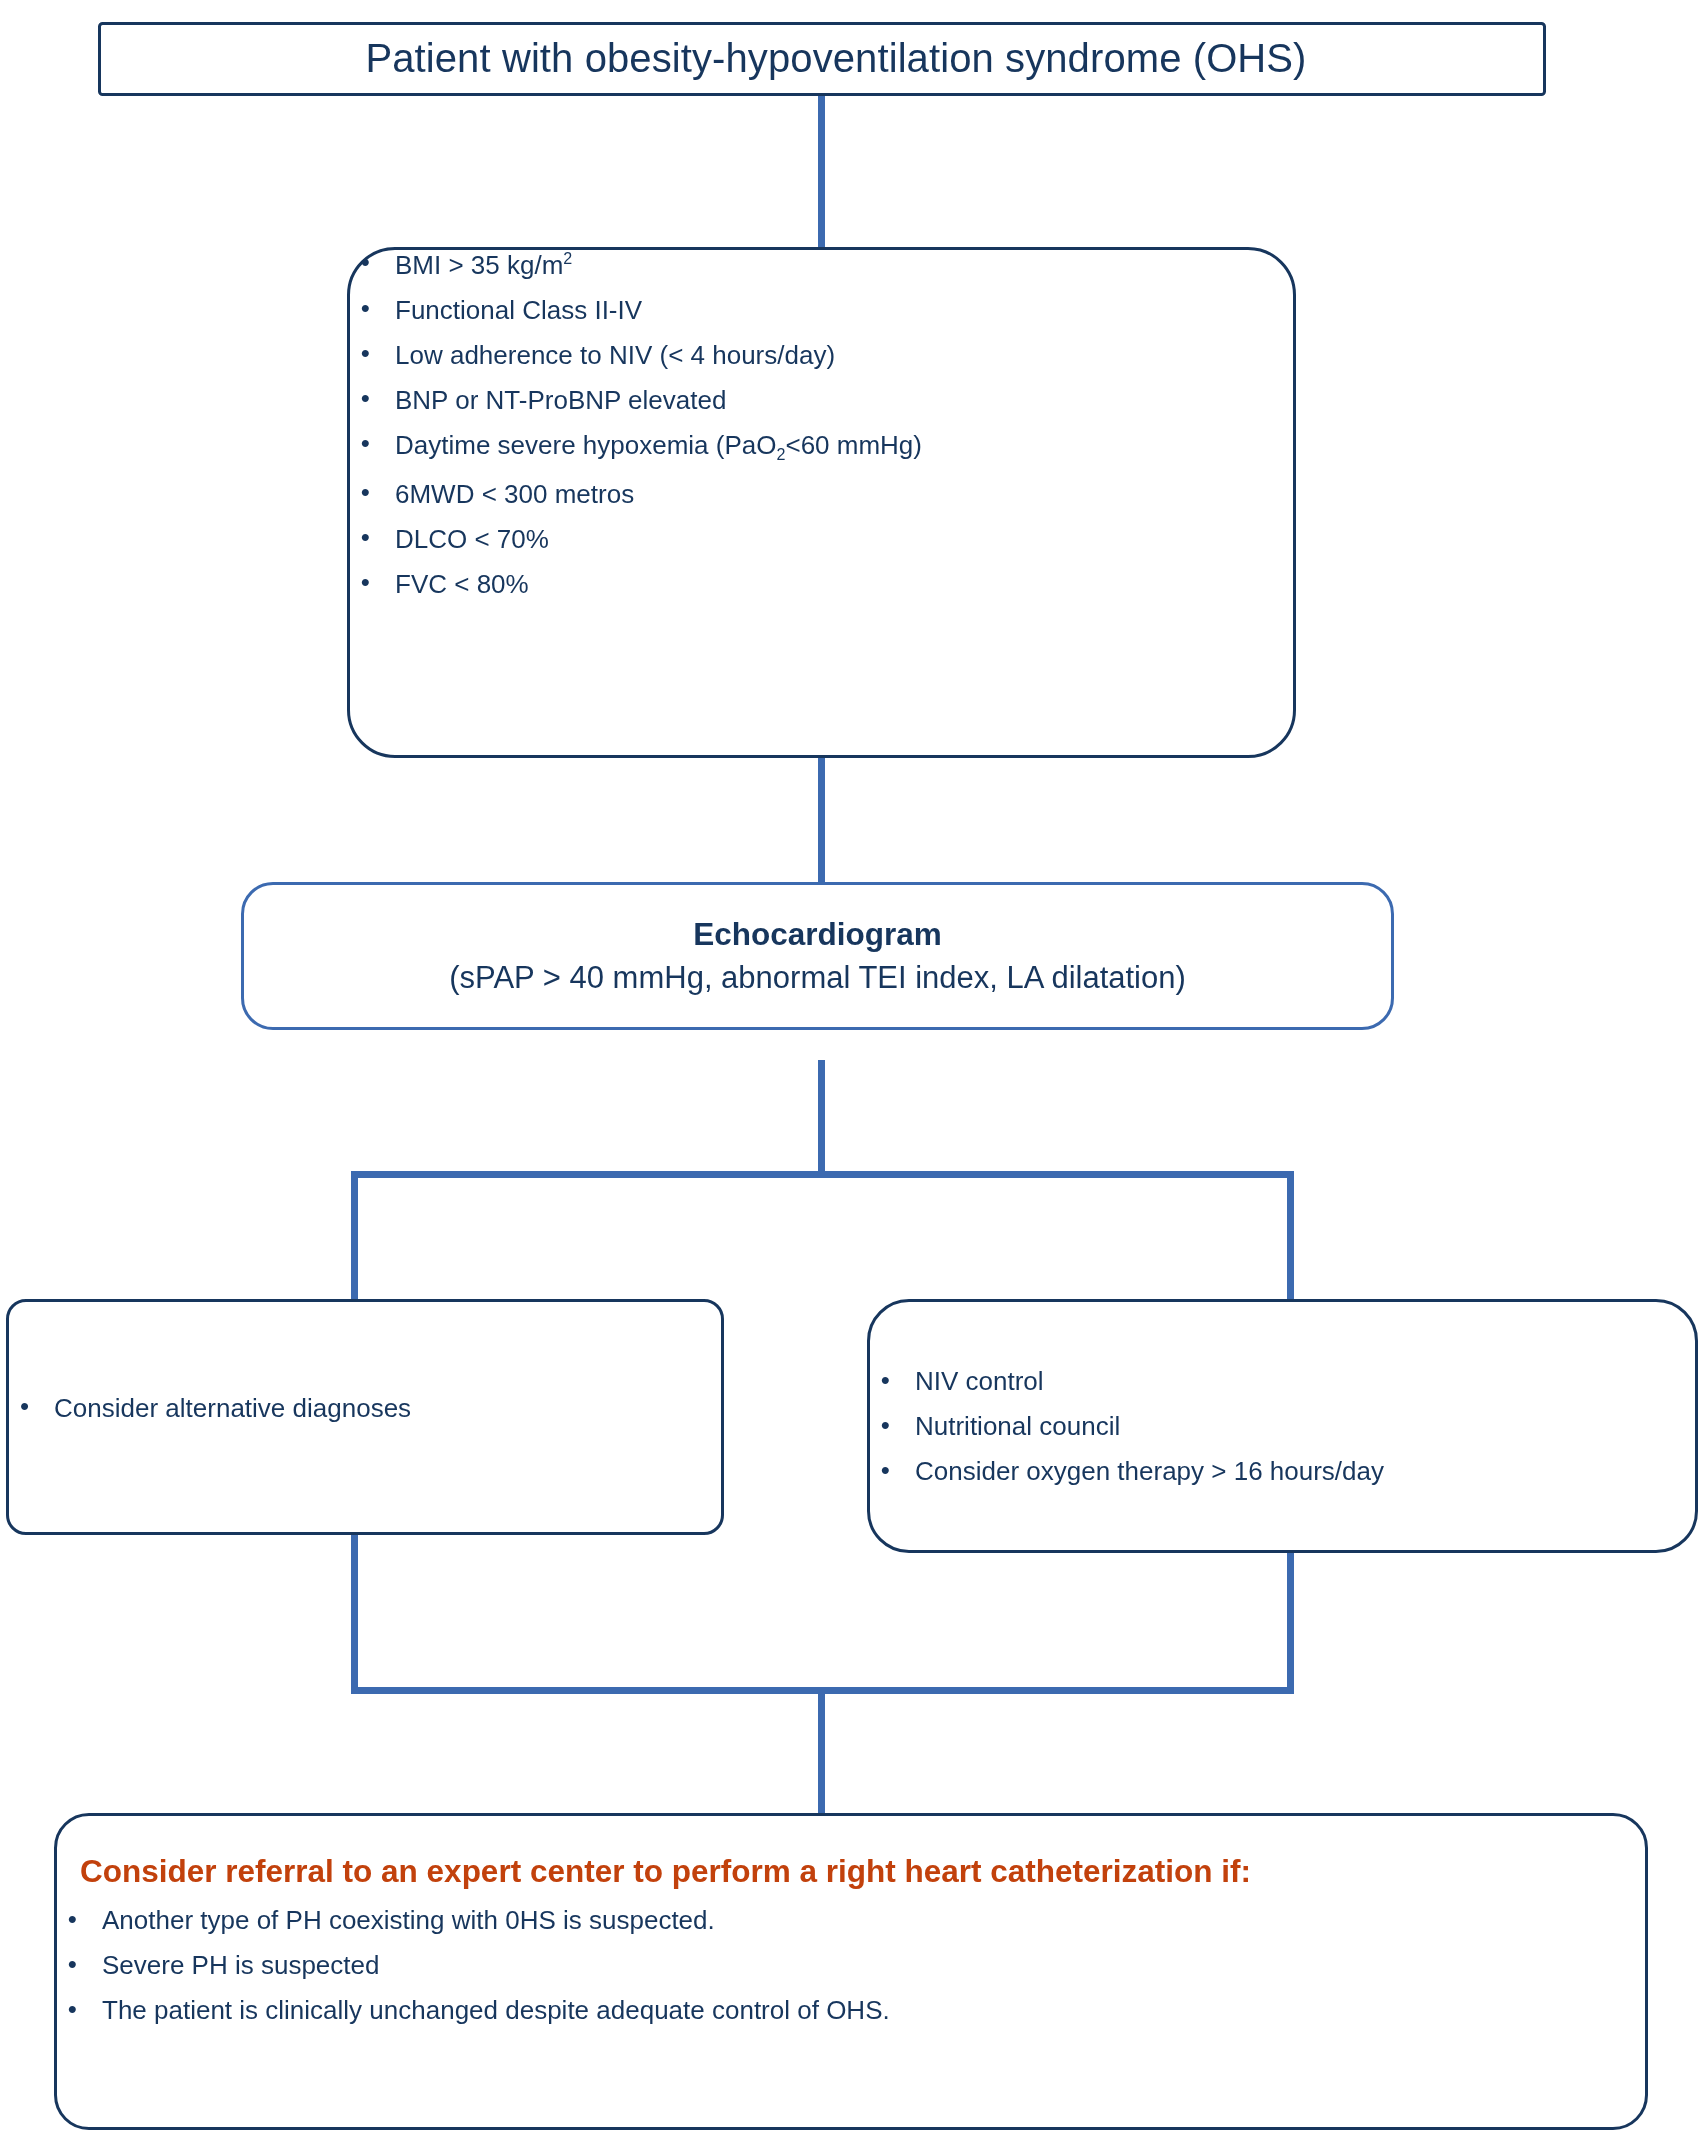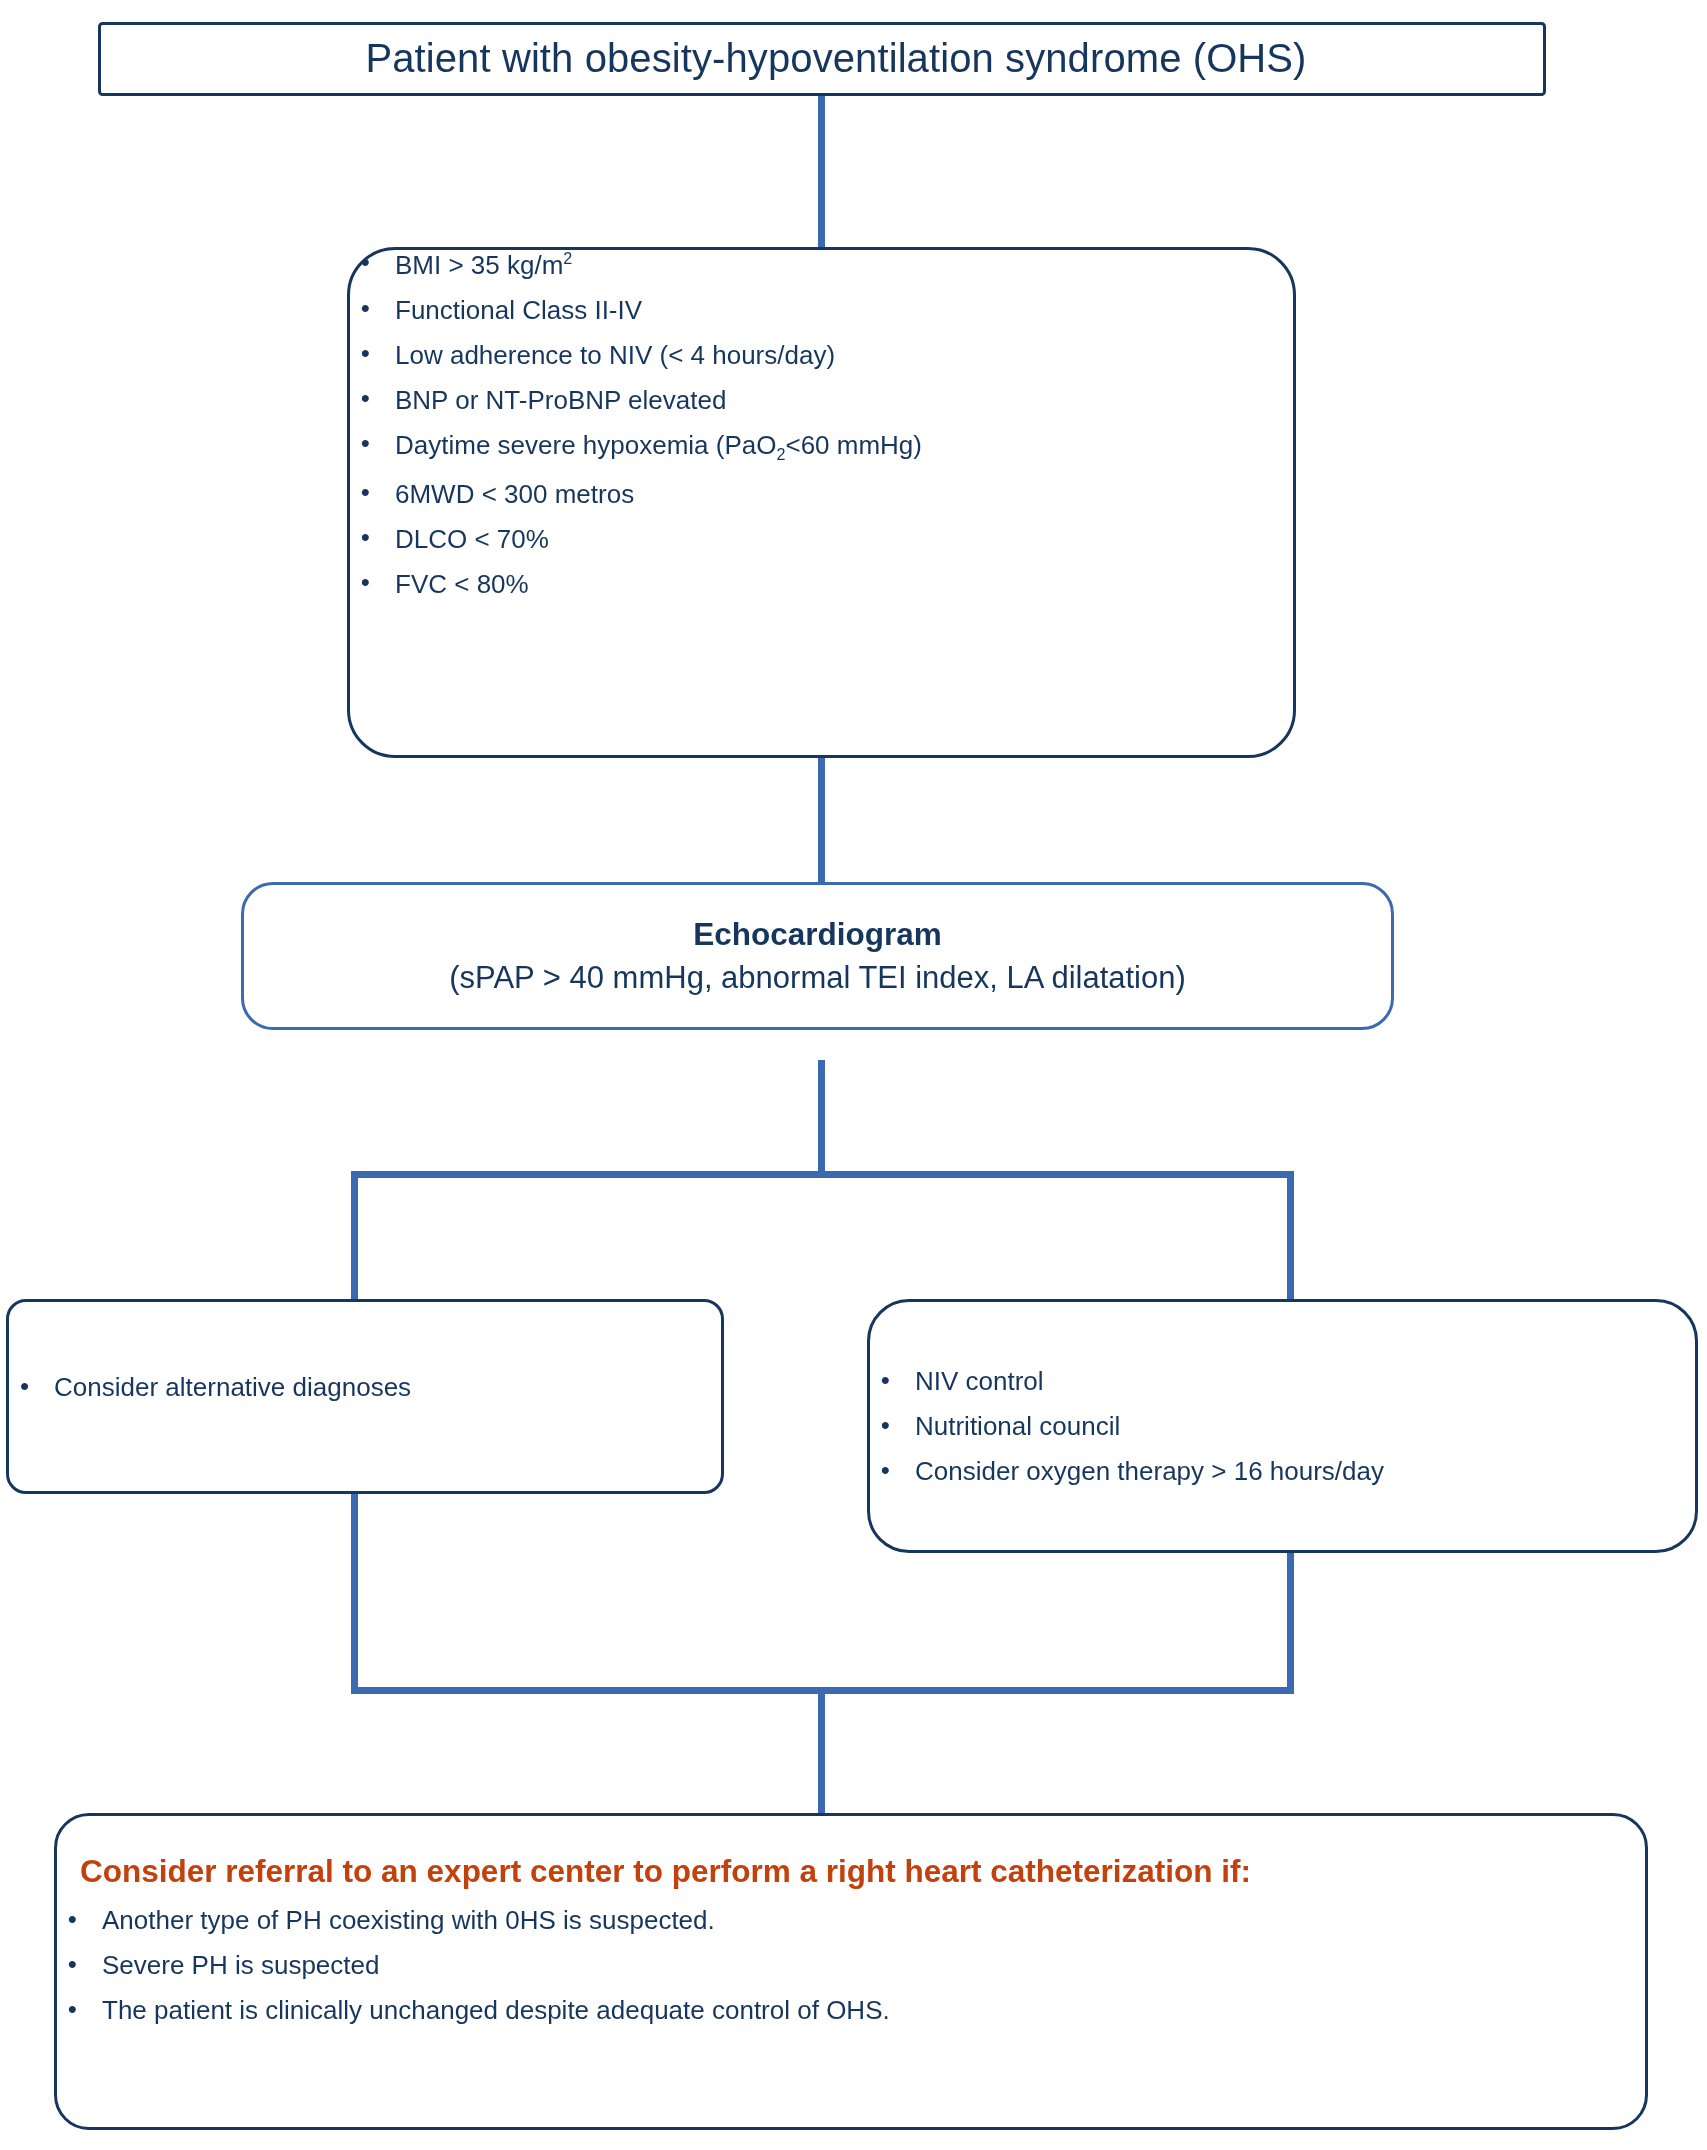--- a/index.html
+++ b/index.html
@@ -86,21 +86,21 @@
   }
   .echo-sub {
     font-size: 31px;
     color: #17365d;
   }
 
   .alt-box {
     left: 6.1px;
     top: 1299px;
     width: 718px;
-    height: 195px;
+    height: 236px;
     border-radius: 20px;
     display: flex;
     align-items: center;
   }
 
   .niv-box {
     left: 867px;
     top: 1299px;
     width: 831px;
     height: 254px;

